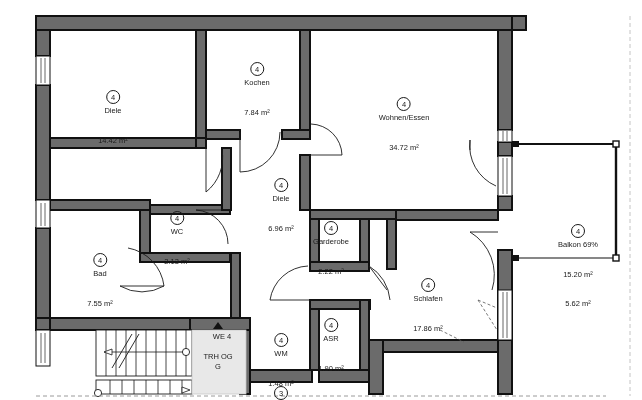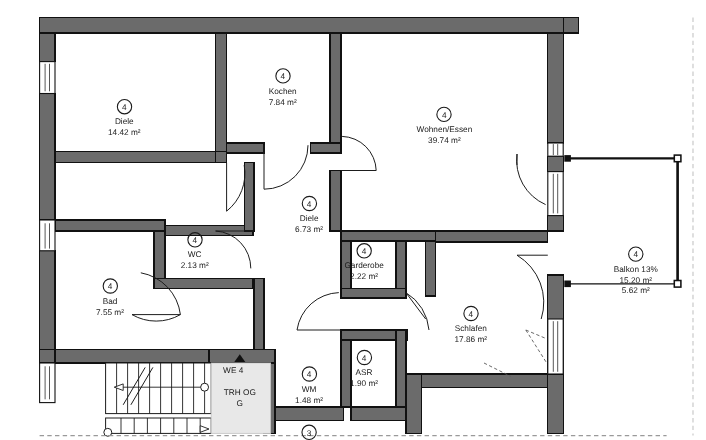--- a/index.html
+++ b/index.html
@@ -48,20 +48,21 @@
     text-align: center;
     color: #1a1a1a;
     background: transparent;
     box-sizing: border-box;
   }
   .room-name {
     display: block;
   }
   .room-area {
     display: block;
+    margin-top: 20px;
   }
   .plain-label {
     position: absolute;
     text-align: center;
     font-family: "Liberation Sans", sans-serif;
     font-size: 7.5px;
     line-height: 10px;
     color: #1a1a1a;
     white-space: nowrap;
     transform: translateX(-50%);
@@ -292,27 +293,27 @@
 
   <div class="room-label" style="left:257px; top:62px;">
     <span class="room-badge">4</span>
     <span class="room-name">Kochen</span>
     <span class="room-area">7.84 m²</span>
   </div>
 
   <div class="room-label" style="left:404px; top:97px;">
     <span class="room-badge">4</span>
     <span class="room-name">Wohnen/Essen</span>
-    <span class="room-area">39.74 m²</span>
+    <span class="room-area">34.72 m²</span>
   </div>
 
   <div class="room-label" style="left:281px; top:178px;">
     <span class="room-badge">4</span>
     <span class="room-name">Diele</span>
-    <span class="room-area">6.73 m²</span>
+    <span class="room-area">6.96 m²</span>
   </div>
 
   <div class="room-label" style="left:177px; top:211px;">
     <span class="room-badge">4</span>
     <span class="room-name">WC</span>
     <span class="room-area">2.13 m²</span>
   </div>
 
   <div class="room-label" style="left:331px; top:221px;">
     <span class="room-badge">4</span>
@@ -339,28 +340,28 @@
   </div>
 
   <div class="room-label" style="left:331px; top:318px;">
     <span class="room-badge">4</span>
     <span class="room-name">ASR</span>
     <span class="room-area">1.90 m²</span>
   </div>
 
   <div class="room-label" style="left:578px; top:224px;">
     <span class="room-badge">4</span>
-    <span class="room-name">Balkon 13%</span>
+    <span class="room-name">Balkon 69%</span>
     <span class="room-area">15.20 m²</span>
     <span class="room-area">5.62 m²</span>
   </div>
 
   <div class="tri-marker" style="left:218px; top:322px;"></div>
 
-  <div class="plain-label" style="left:212px; top:332px;">WE 4</div>
+  <div class="plain-label" style="left:222px; top:332px;">WE 4</div>
 
   <div class="plain-label" style="left:218px; top:362px;">G</div>
 
   <div class="plain-label" style="left:218px; top:352px;">TRH OG</div>
 
   <div class="marker-badge" style="left:281px; top:386px;">3</div>
 
 </div>
 
 </body></html>

